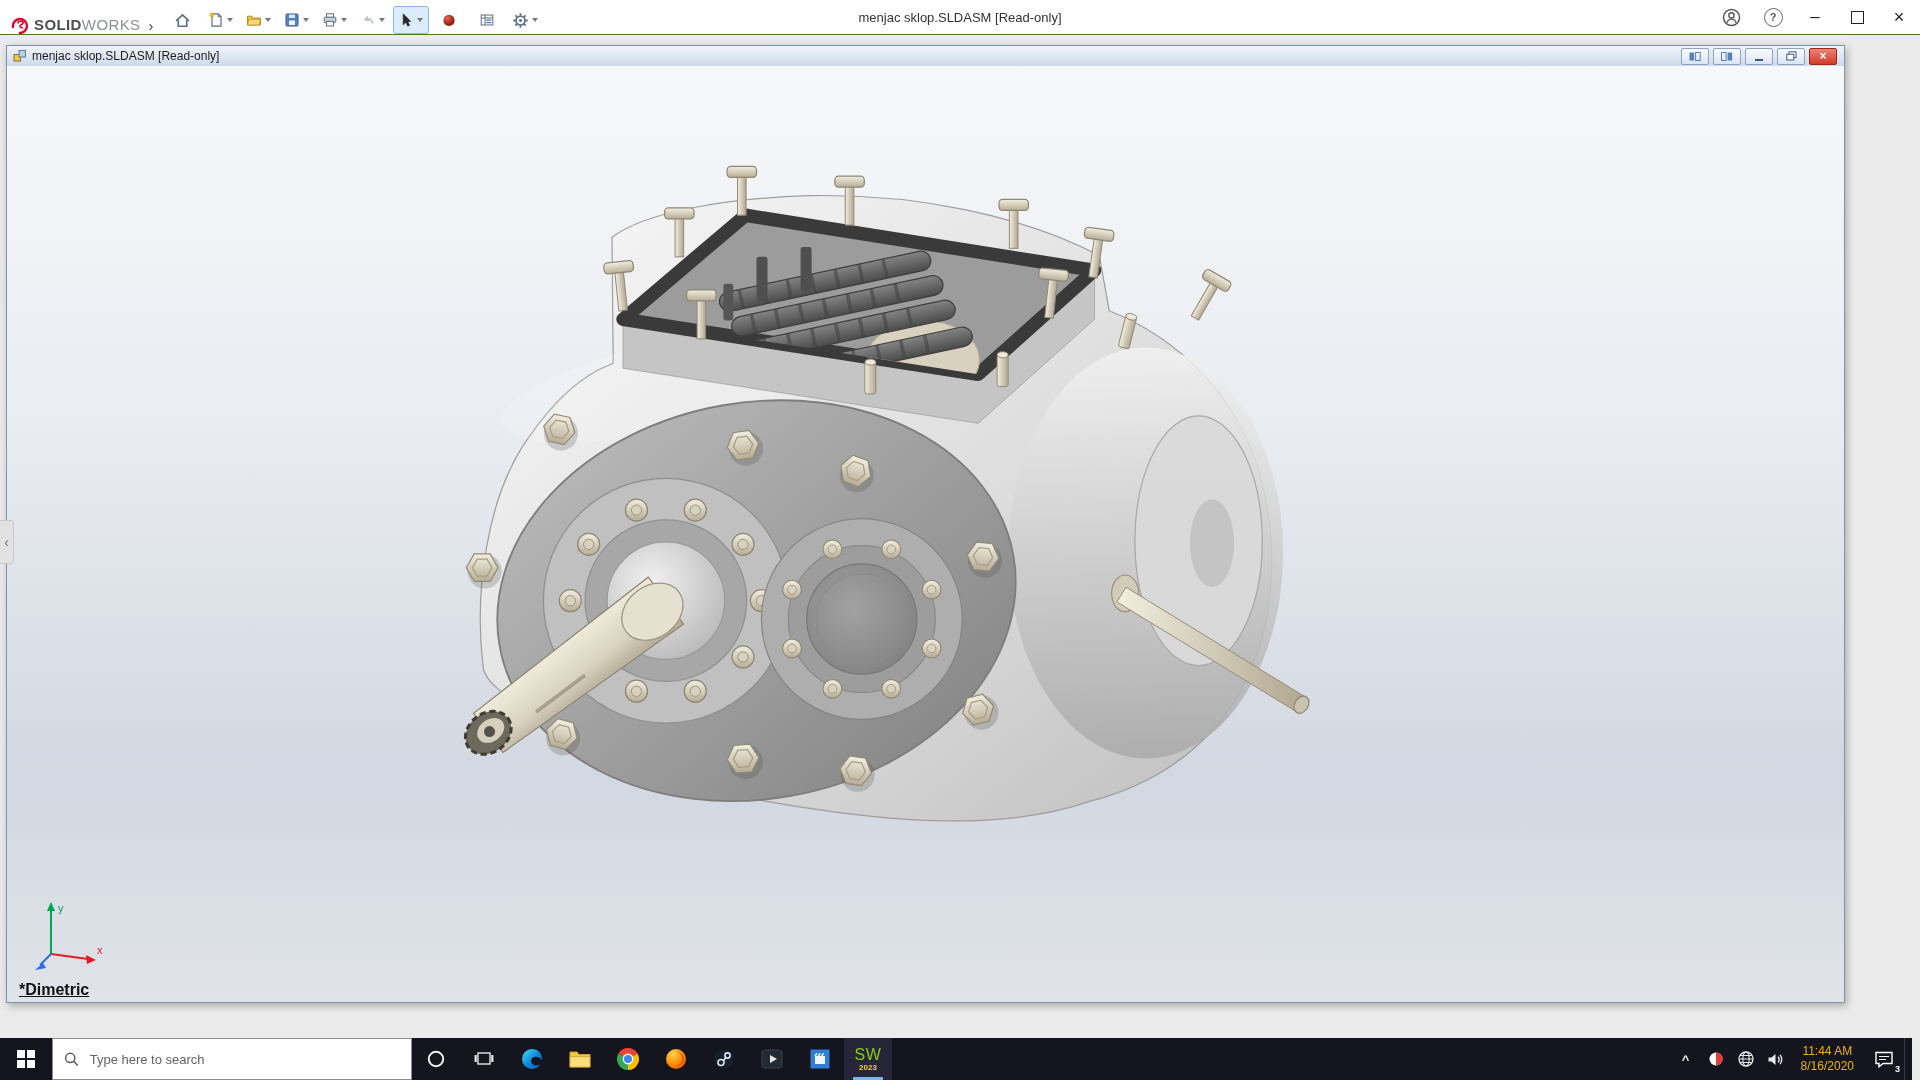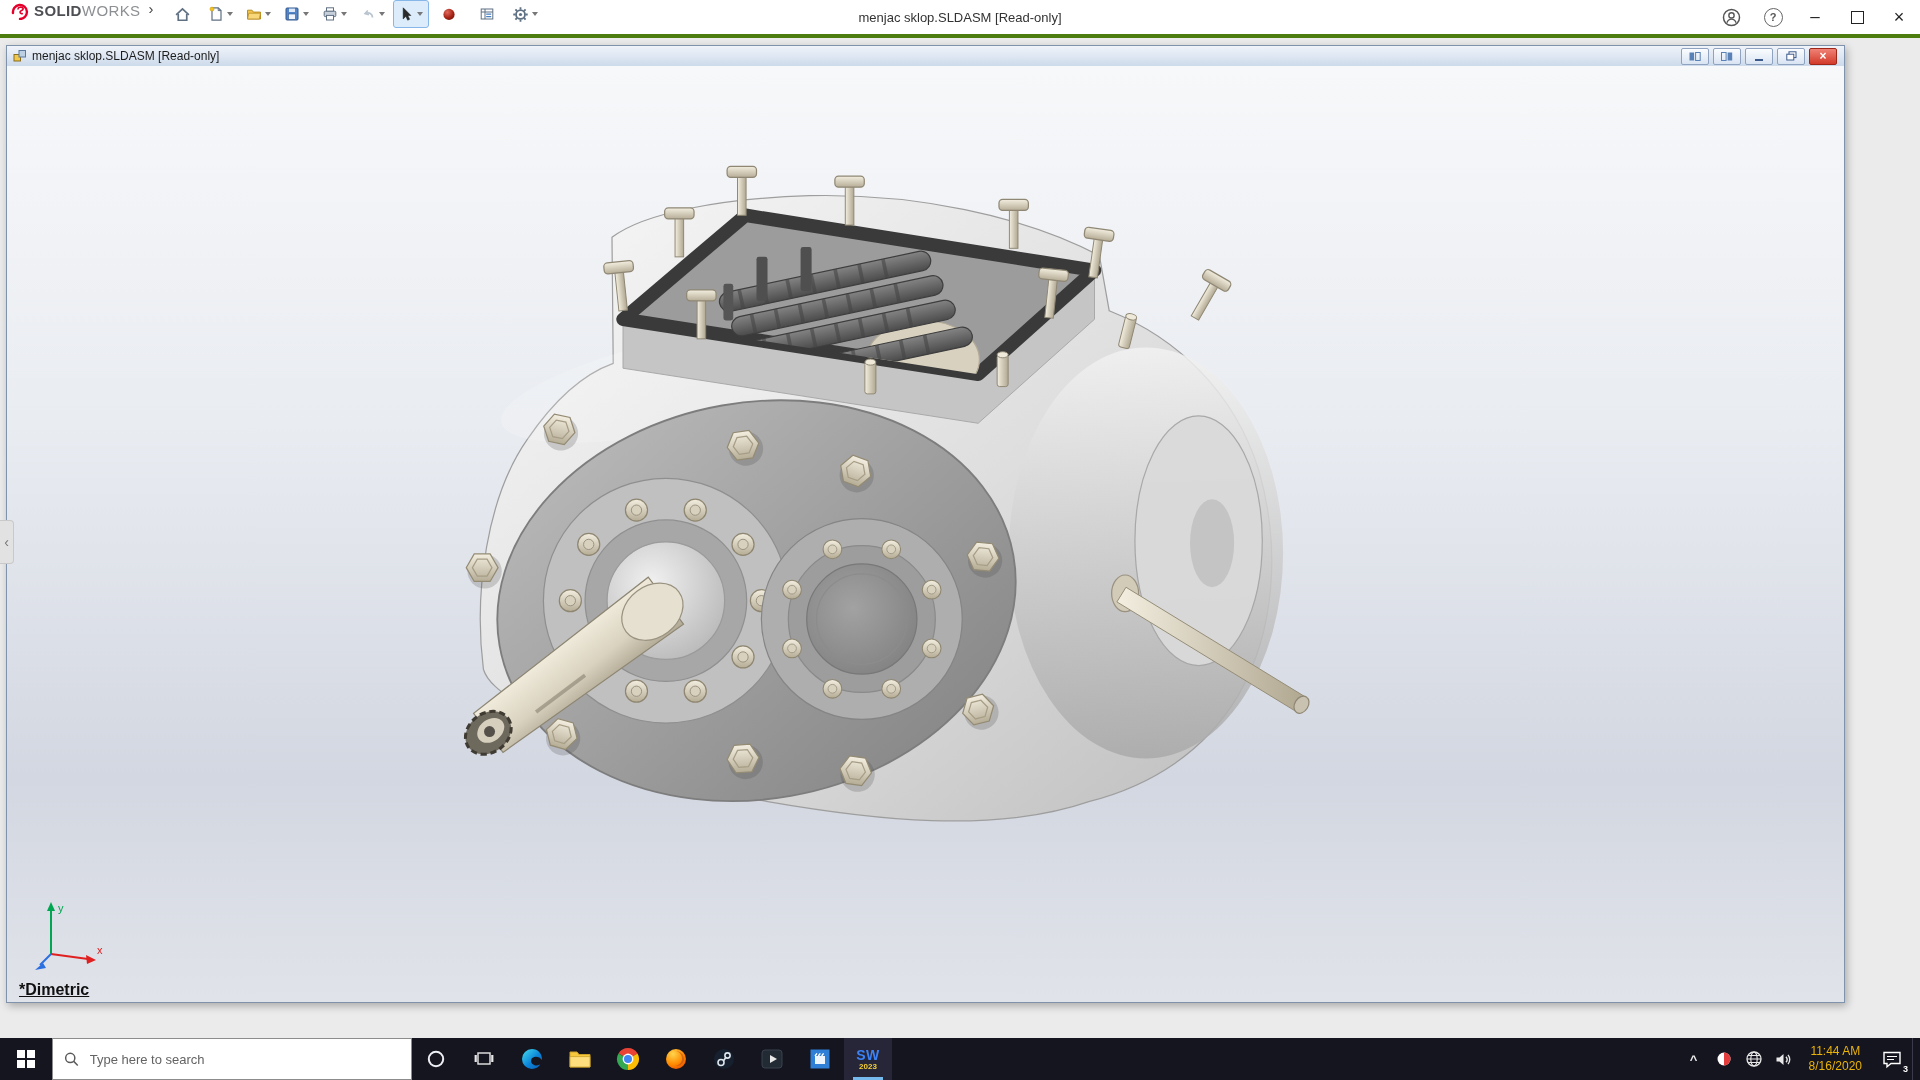--- a/index.html
+++ b/index.html
@@ -1,21 +1,21 @@
 <!DOCTYPE html>
 <html><head>
 <meta charset="utf-8">
 <style>
   html,body{margin:0;padding:0;}
   body{width:1920px;height:1080px;overflow:hidden;position:relative;background:#ebebeb;
        font-family:"Liberation Sans","DejaVu Sans",sans-serif;-webkit-font-smoothing:antialiased;}
 
   
   .titlebar{position:absolute;top:0;left:0;right:0;height:34px;background:#ffffff;
-            border-bottom:4px solid #4d7c0f;display:flex;align-items:flex-start;z-index:20;}
+            border-bottom:1px solid #4d7c0f;display:flex;align-items:flex-end;z-index:20;}
   .brand{display:flex;align-items:center;padding:0 4px 0 10px;}
   .brand-text{font-size:15px;letter-spacing:.4px;margin-left:4px;}
   .brand-bold{font-weight:700;color:#4d4f53;}
   .brand-light{font-weight:400;color:#8d9093;}
   .menu-expand{color:#444;font-size:15px;margin:0 10px 0 4px;cursor:default;}
   .tb-btn{height:26px;min-width:28px;padding:0 3px;display:flex;align-items:center;justify-content:center;
           gap:3px;margin:0 1px;border:1px solid transparent;border-radius:3px;}
   .tb-btn.pressed{background:#dcecfb;border-color:#86b7e8;}
   .caret{width:0;height:0;border-left:3.5px solid transparent;border-right:3.5px solid transparent;
          border-top:4px solid #777;}
@@ -49,35 +49,35 @@
   .doc-min-dash{width:8px;height:2px;background:#3c5a8c;margin-top:7px;}
 
   
   .viewport{position:absolute;left:0;right:0;top:20px;bottom:0;overflow:hidden;
             background:linear-gradient(180deg,#f7f8fa 0%,#e9ecf1 38%,#d3d7e1 76%,#e0e3e9 100%);}
   .model-svg{position:absolute;inset:0;width:100%;height:100%;}
   .view-label{position:absolute;left:12px;bottom:3px;font-size:16px;font-weight:700;color:#101010;text-decoration:underline;}
   .triad{position:absolute;left:24px;bottom:26px;}
 
   
-  .taskbar{position:absolute;left:0;right:0;bottom:0;height:42px;background:#15151f;
+  .taskbar{position:absolute;left:0;right:8px;bottom:0;height:42px;background:#15151f;
            display:flex;align-items:stretch;z-index:30;}
   .tb-start{width:52px;display:flex;align-items:center;justify-content:center;}
   .win-logo{display:grid;grid-template-columns:8px 8px;grid-template-rows:8px 8px;gap:2px;}
   .win-logo span{background:#fdfdfd;}
   .search{width:336px;background:#ffffff;border:1px solid #8c8c8c;display:flex;align-items:center;
           gap:9px;padding:0 11px;}
   .search input{border:none;outline:none;background:transparent;font-size:13px;color:#555;width:100%;
                 font-family:"Liberation Sans","DejaVu Sans",sans-serif;}
   .search input::placeholder{color:#636363;opacity:1;}
   .tb-ico{width:48px;display:flex;align-items:center;justify-content:center;position:relative;}
   .tb-ico.active{background:#262638;}
   .tb-ico.active::after{content:"";position:absolute;left:9px;right:9px;bottom:0;height:3px;background:#76b9ed;}
   .sw-tile{display:flex;flex-direction:column;align-items:center;line-height:1;gap:1px;}
-  .sw-letters{color:#3b82f6;font-weight:700;font-size:14px;letter-spacing:.5px;}
+  .sw-letters{color:#84cc16;font-weight:400;font-size:16px;letter-spacing:.5px;}
   .sw-year{color:#f5d033;font-size:8px;font-weight:700;}
   .tray{margin-left:auto;display:flex;align-items:center;}
   .tray-item{width:30px;height:42px;display:flex;align-items:center;justify-content:center;color:#e8e8e8;}
   .tray-chevron{font-size:13px;font-weight:700;color:#e8e8e8;}
   .clock{display:flex;flex-direction:column;align-items:center;justify-content:center;
          color:#eab308;font-size:12px;line-height:15px;padding:0 10px;text-align:center;}
   .action-wrap{position:relative;width:40px;height:42px;display:flex;align-items:center;justify-content:center;}
   .action-badge{position:absolute;right:4px;bottom:6px;color:#fff;font-size:9px;font-weight:700;}
   .show-desktop{width:7px;height:42px;border-left:1px solid #3a3a4c;}
 </style>

